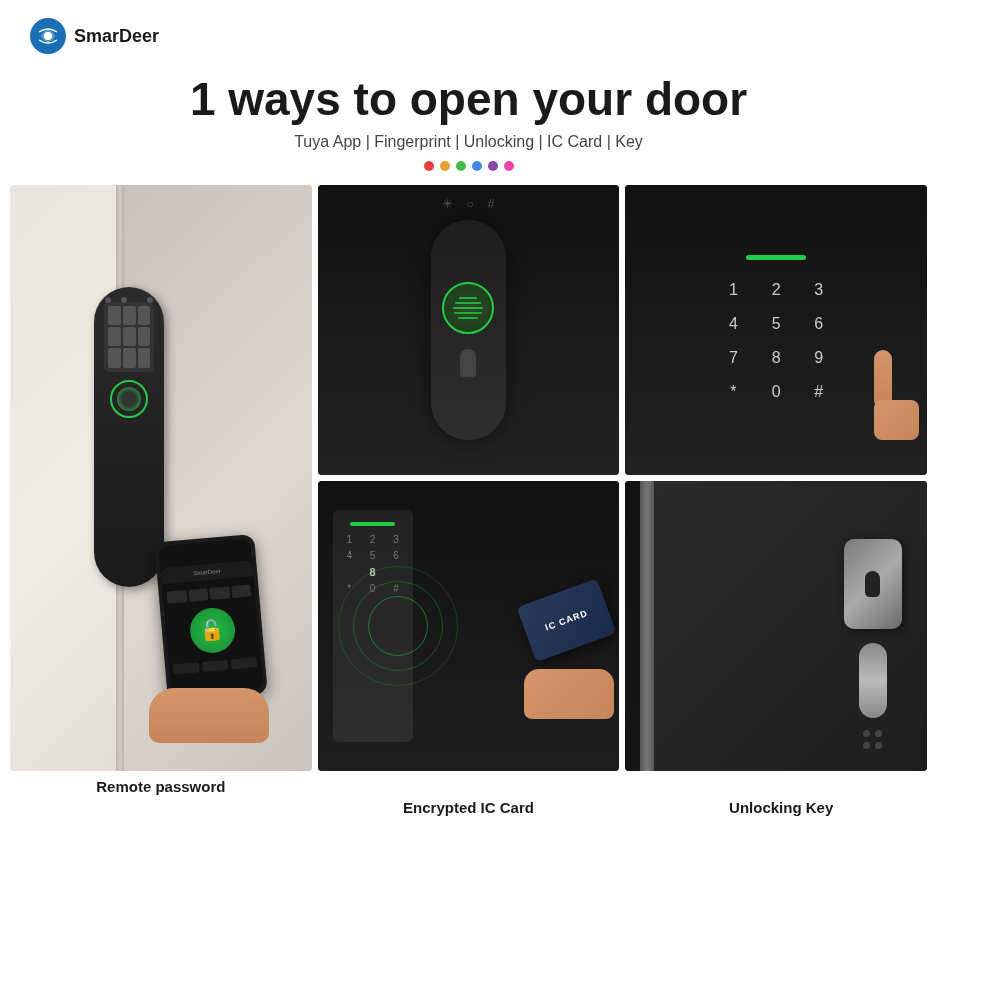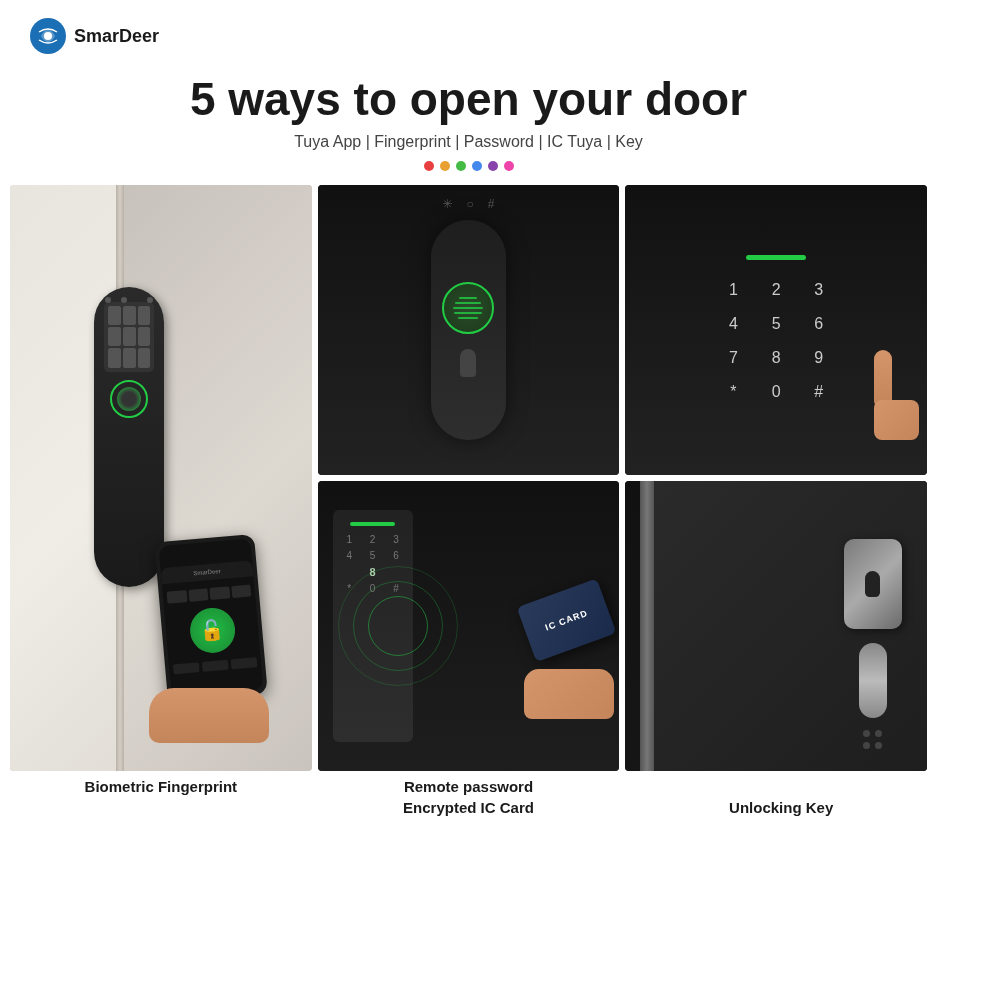--- a/index.html
+++ b/index.html
@@ -370,22 +370,22 @@
           <circle cx="14" cy="14" r="4" fill="white"></circle>
           <path d="M5 10 Q14 4 23 10" stroke="white" stroke-width="1.5" fill="none"></path>
           <path d="M5 18 Q14 24 23 18" stroke="white" stroke-width="1.5" fill="none"></path>
         </svg>
       </div>
       <span class="logo-text">SmarDeer</span>
     </div>
   </div>
 
   <div class="title-section">
-    <div class="main-title">5 ways to open your door</div>
-    <div class="subtitle">Tuya App | Fingerprint | Password | IC Tuya | Key</div>
+    <div class="main-title">1 ways to open your door</div>
+    <div class="subtitle">Tuya App | Fingerprint | Unlocking | IC Card | Key</div>
     <div class="dots-row">
       <div class="dot" style="background:#e84040;"></div>
       <div class="dot" style="background:#e8a030;"></div>
       <div class="dot" style="background:#44bb44;"></div>
       <div class="dot" style="background:#4488ee;"></div>
       <div class="dot" style="background:#8844aa;"></div>
       <div class="dot" style="background:#ee44aa;"></div>
     </div>
   </div>
 
@@ -569,23 +569,20 @@
             <div style="width:7px;height:7px;border-radius:50%;background:#444;"></div>
           </div>
         </div>
       </div>
     </div>
 
   </div>
 
   <div class="all-captions">
     <div class="cap-cell">
-      <div class="cap-label">Biometric Fingerprint</div>
-    </div>
-    <div class="cap-cell">
       <div class="cap-label">Remote password</div>
     </div>
   </div>
 
   <div style="display:grid;grid-template-columns:1fr 1fr 1fr;gap:21px;padding:2px 10px 8px 10px;width:100%;">
     <div style="text-align:center;"></div>
     <div style="text-align:center;">
       <div class="cap-label">Encrypted IC Card</div>
     </div>
     <div style="text-align:center;">

